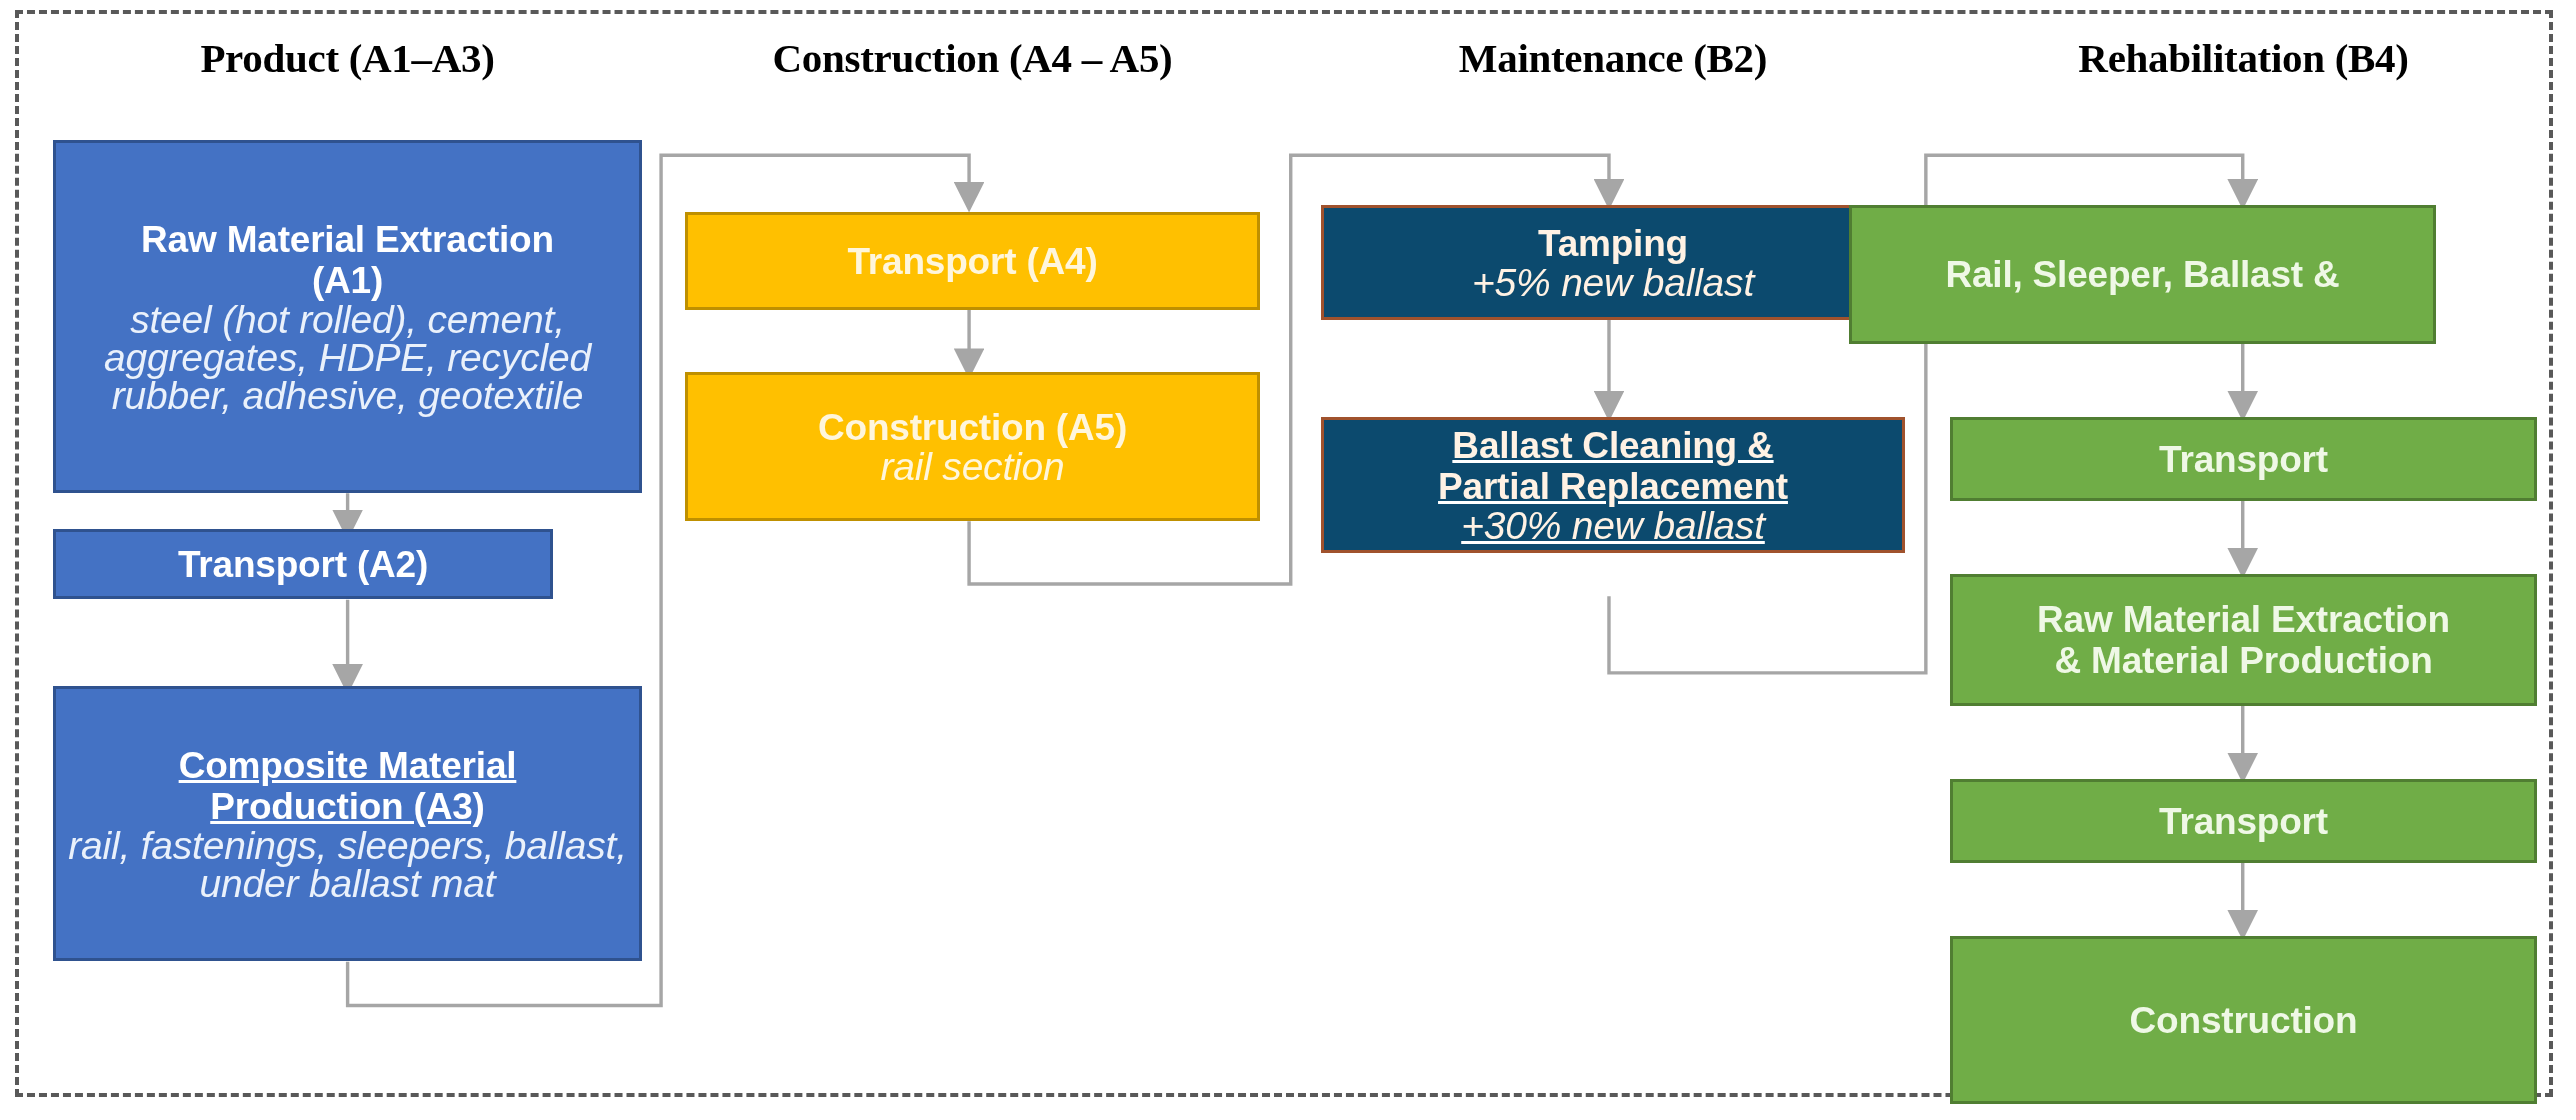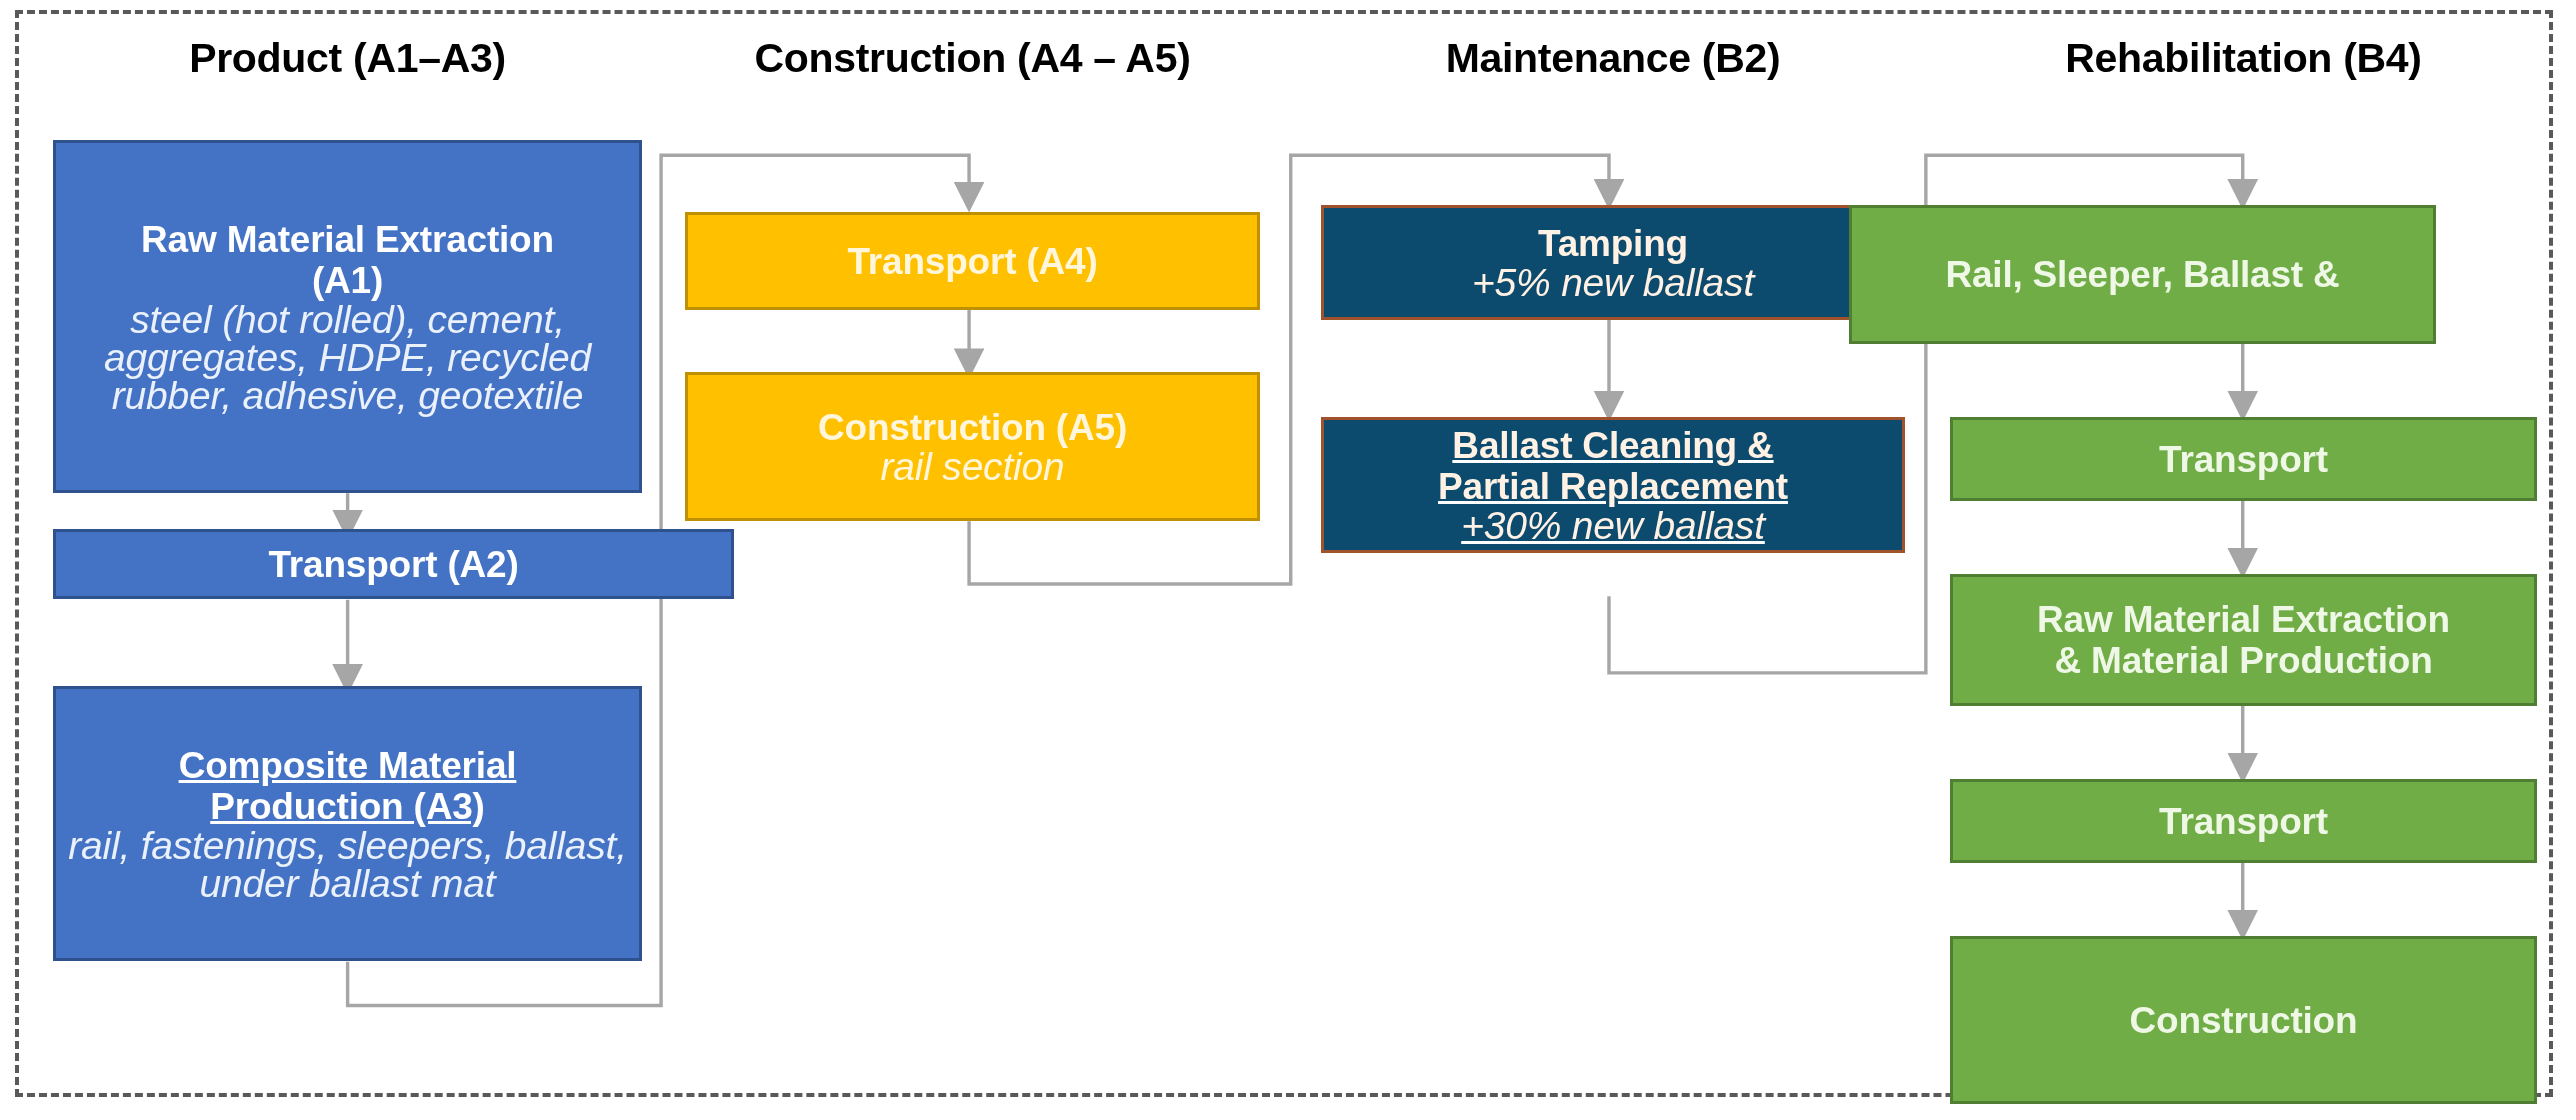--- a/index.html
+++ b/index.html
@@ -24,20 +24,21 @@
   
   .col-title{
     position:absolute;
     font-weight:bold;
     color:#000000;
     font-size:41px;
     line-height:44px;
     text-align:center;
     white-space:nowrap;
     letter-spacing:-0.3px;
+    font-family:Liberation Serif, serif;
   }
   
   .node{
     position:absolute;
     box-sizing:border-box;
     display:flex;
     flex-direction:column;
     align-items:center;
     justify-content:center;
     text-align:center;
@@ -111,21 +112,21 @@
   <div class="col-title" style="left:1950px;top:36px;width:587px;">Rehabilitation (B4)</div>
 
   <div class="node blue" style="left:53px;top:140px;width:589px;height:353px;">
     <div class="t" style="width:100%;">
       <div>Raw Material Extraction</div>
       <div>(A1)</div>
     </div>
     <div class="s">steel (hot rolled), cement, aggregates, HDPE, recycled rubber, adhesive, geotextile</div>
   </div>
 
-  <div class="node blue" style="left:53px;top:529px;width:681px;height:70px;">
+  <div class="node blue" style="left:53px;top:529px;width:500px;height:70px;">
     <div class="t">Transport (A2)</div>
   </div>
 
   <div class="node blue" style="left:53px;top:686px;width:589px;height:275px;">
     <div class="t" style="width:100%;text-decoration:underline;">
       <div>Composite Material</div>
       <div>Production (A3)</div>
     </div>
     <div class="s">rail, fastenings, sleepers, ballast, under ballast mat</div>
   </div>

